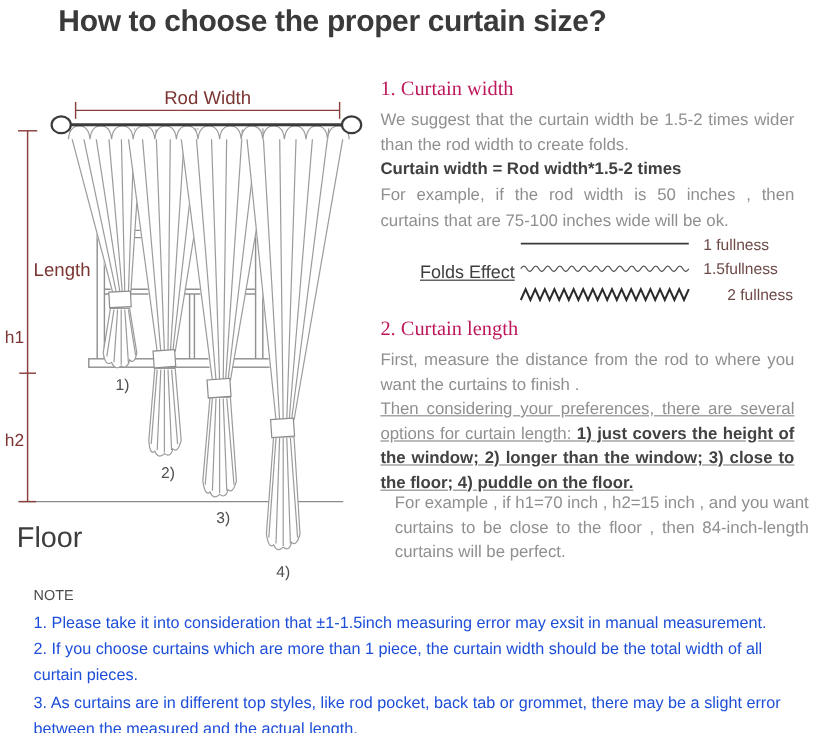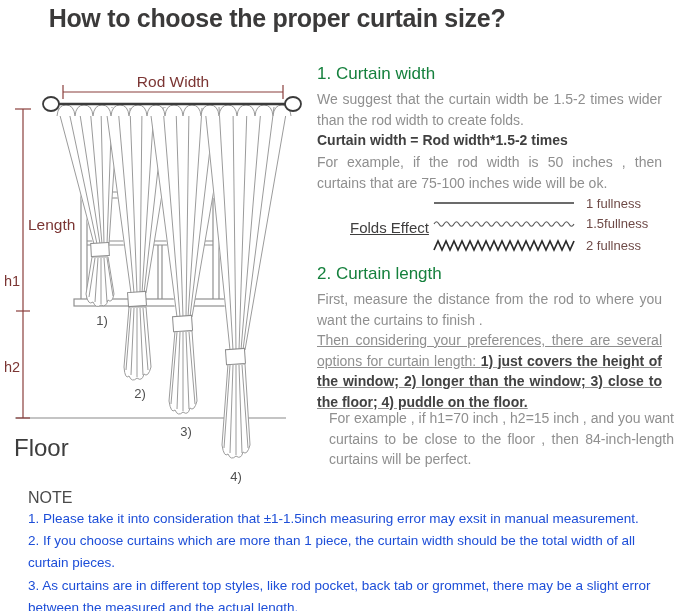--- a/index.html
+++ b/index.html
@@ -8,34 +8,34 @@
     width:679px; height:611px; position:relative; overflow:hidden;
     font-family:"Liberation Sans","DejaVu Sans",sans-serif;
     -webkit-font-smoothing:antialiased;
   }
   .abs { position:absolute; }
   .page-title {
     top:4px; left:0; width:554px; text-align:center;
     font-size:25px; font-weight:bold; color:#3b3a3a; letter-spacing:-0.3px;
   }
   .col { left:317px; width:345px; }
-  .sec-heading { font-size:17px; font-weight:500; color:#15803d; }
+  .sec-heading { font-size:17px; font-weight:500; color:#be185d;font-family:Liberation Serif, serif; }
   .body-text {
     font-size:14px; line-height:20.5px; color:#8f8f8f;
     text-align:justify; text-justify:inter-word;
   }
   .body-text .bold-part { color:#424242; font-weight:bold; }
   .formula { font-size:14px; font-weight:bold; color:#404040; }
   .folds-label { font-size:15px; color:#3f3e3e;text-decoration:underline; }
   .fold-row { display:flex; align-items:center; }
   .fold-row svg { display:block; }
   .fold-row .fold-name {
     margin-left:11px; font-size:13px; color:#6e4a47; white-space:nowrap;
   }
-  .note-heading { font-size:16px; font-weight:500; color:#4a4a4a; }
+  .note-heading { font-size:12px; font-weight:500; color:#4a4a4a; }
   .note-list { width:640px; }
   .note-list p { font-size:13.5px; line-height:22.2px; color:#1d4ed8; }
   svg text { font-family:"Liberation Sans","DejaVu Sans",sans-serif; }
 </style>
 </head>
 <body>
 
 <div class="abs page-title">How to choose the proper curtain size?</div>
 
 <svg class="abs" style="left:0;top:60px;" width="315" height="435" viewBox="0 60 315 435">
@@ -172,21 +172,21 @@
   <span class="fold-name">1 fullness</span>
 </div>
 
 <div class="abs fold-row" style="left:433px;top:215px;">
   <svg width="142" height="16">
     <path d="M1,9 q2.5,-4.5 5,0 t5,0 t5,0 t5,0 t5,0 t5,0 t5,0 t5,0 t5,0 t5,0 t5,0 t5,0 t5,0 t5,0 t5,0 t5,0 t5,0 t5,0 t5,0 t5,0 t5,0 t5,0 t5,0 t5,0 t5,0 t5,0 t5,0 t5,0" fill="none" stroke="#555555" stroke-width="1.1"></path>
   </svg>
   <span class="fold-name">1.5fullness</span>
 </div>
 
-<div class="abs fold-row" style="left:433px;top:237px;">
+<div class="abs fold-row" style="left:433px;top:237px;gap:20px;">
   <svg width="142" height="16">
     <path d="M1,13 L5,4 L9,13 L13,4 L17,13 L21,4 L25,13 L29,4 L33,13 L37,4 L41,13 L45,4 L49,13 L53,4 L57,13 L61,4 L65,13 L69,4 L73,13 L77,4 L81,13 L85,4 L89,13 L93,4 L97,13 L101,4 L105,13 L109,4 L113,13 L117,4 L121,13 L125,4 L129,13 L133,4 L137,13 L141,4" fill="none" stroke="#2b2b2b" stroke-width="1.7"></path>
   </svg>
   <span class="fold-name">2 fullness</span>
 </div>
 
 <div class="abs col sec-heading" style="top:264px;">2. Curtain length</div>
 <div class="abs col body-text" style="top:289px;">First, measure the distance from the rod to where you want the curtains to finish .</div>
 <div class="abs col body-text" style="top:330px;text-decoration:underline;"><span>Then considering your preferences, there are several options for curtain length: </span><span class="bold-part">1) just covers the height of the window; 2) longer than the window; 3) close to the floor; 4) puddle on the floor.</span></div>
 <div class="abs col body-text" style="top:408px;margin-left:12px;">For example , if h1=70 inch , h2=15 inch , and you want curtains to be close to the floor , then 84-inch-length curtains will be perfect.</div>

